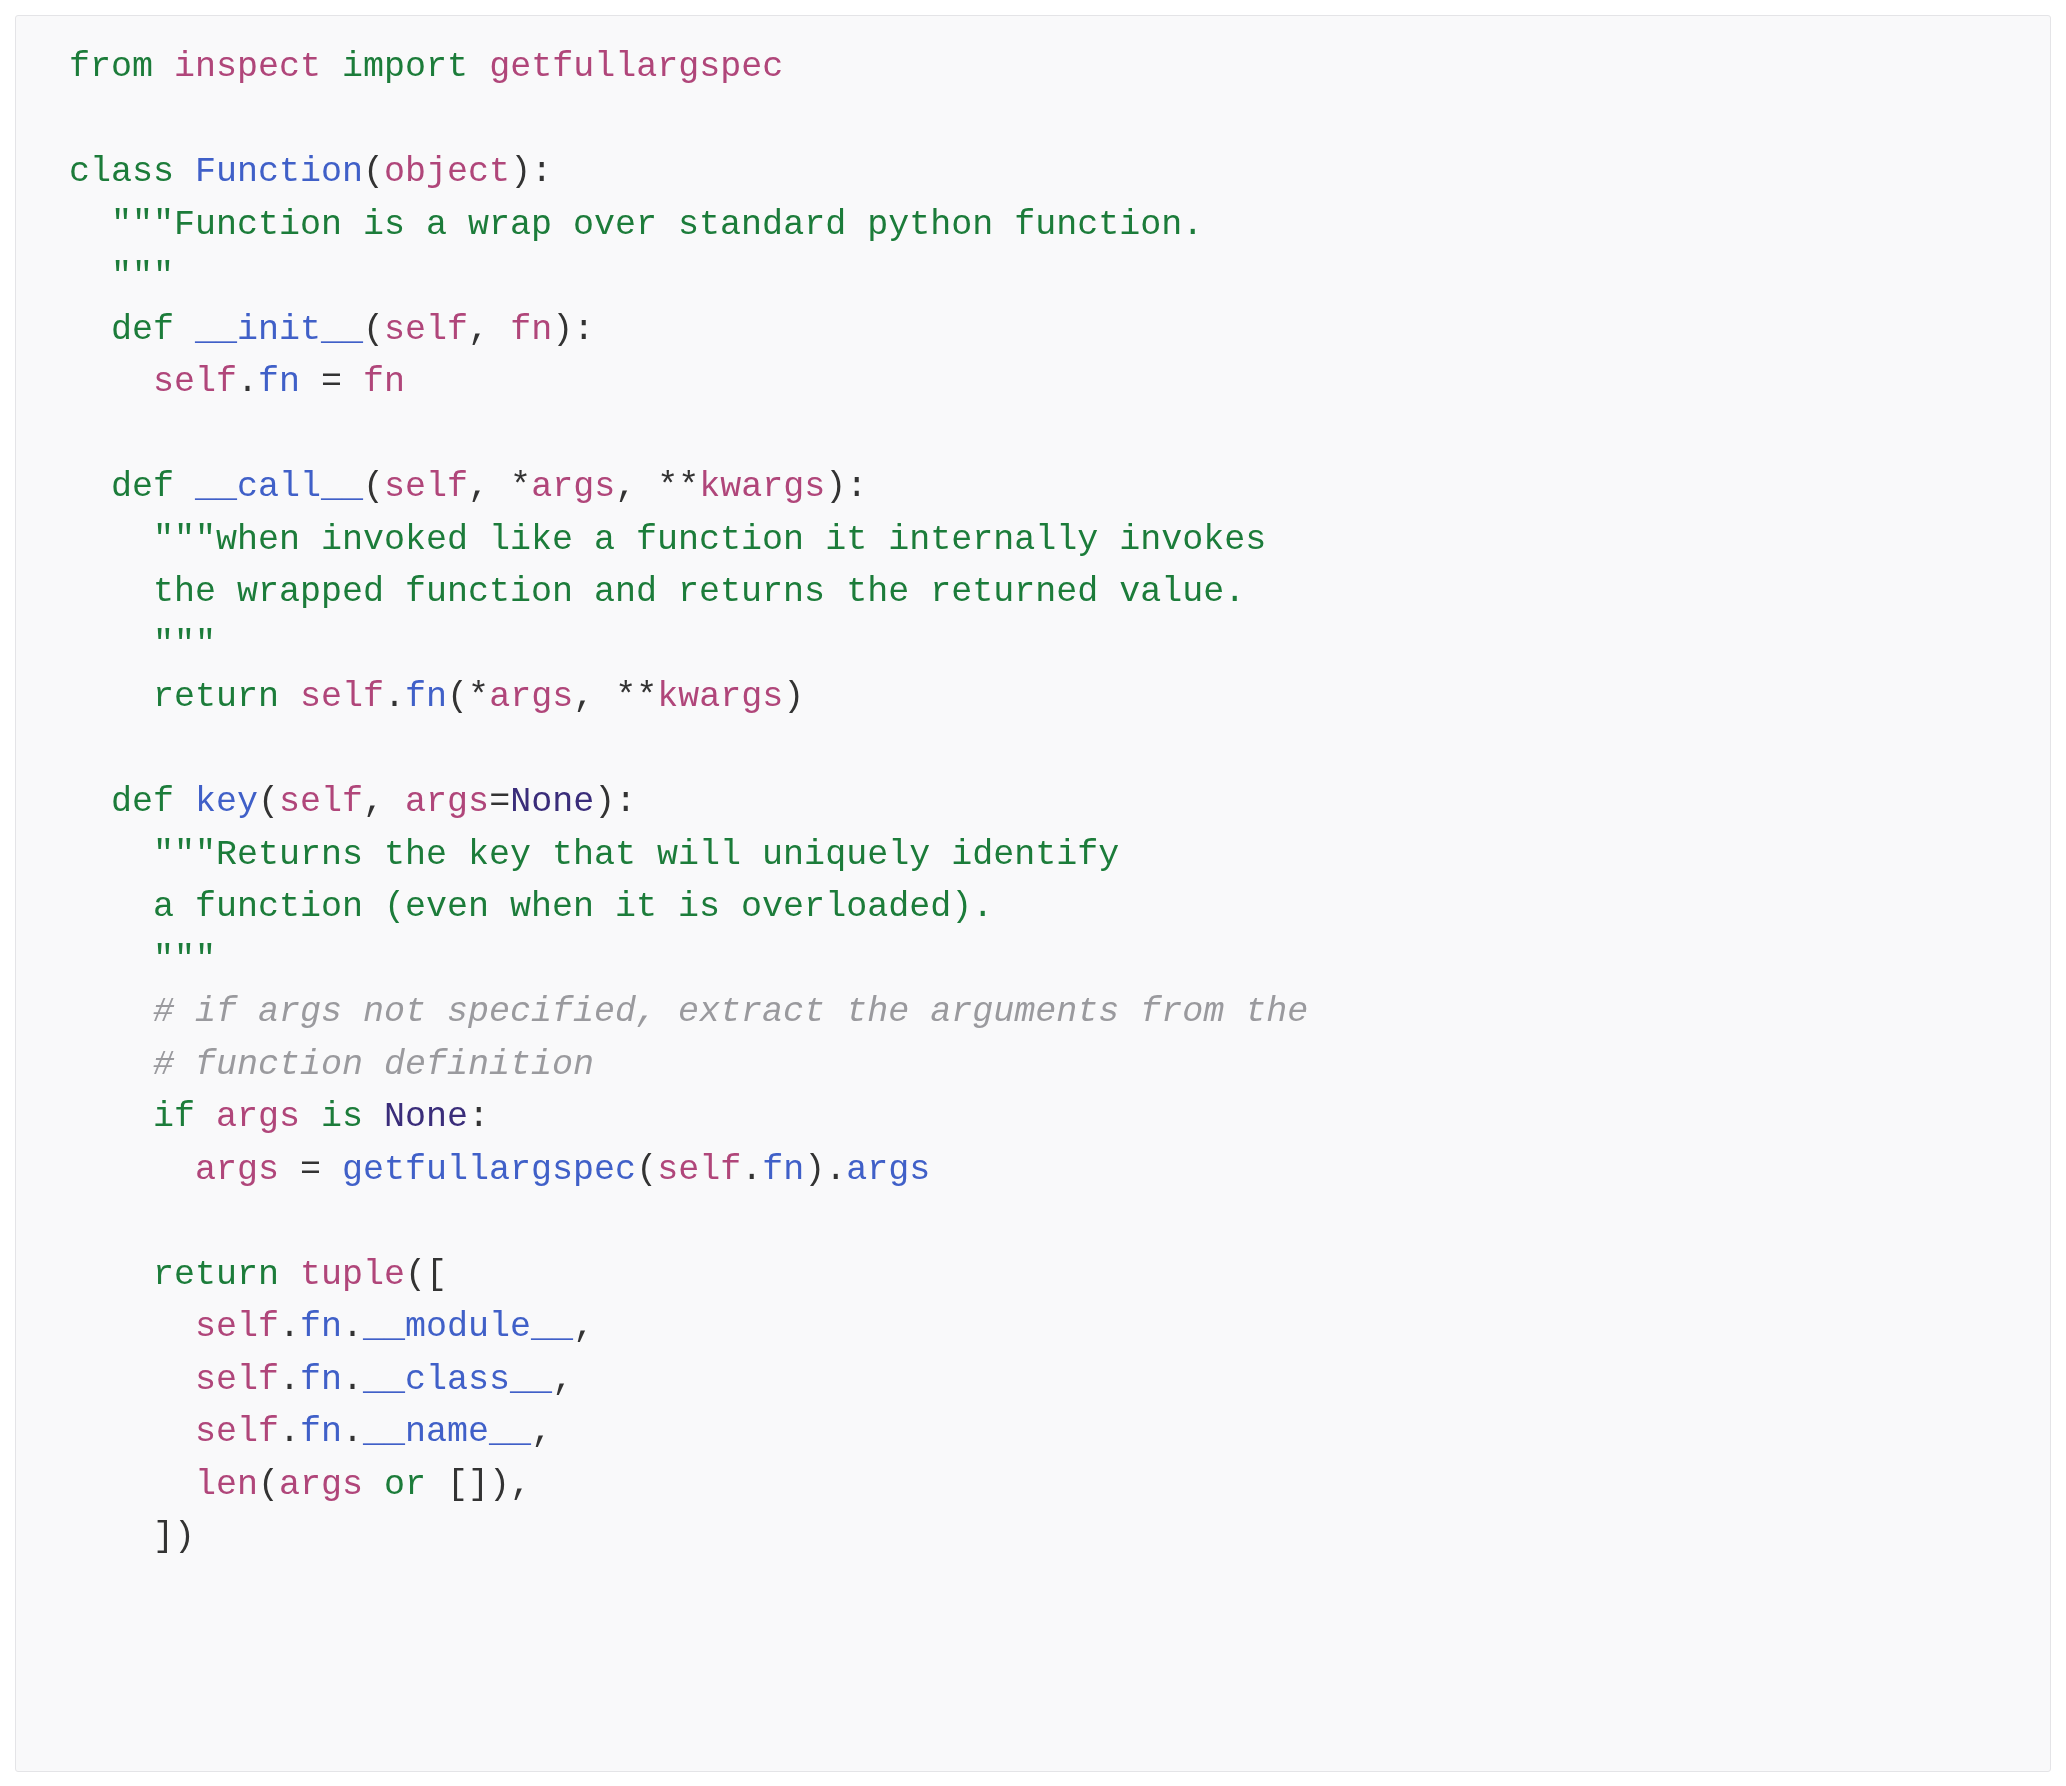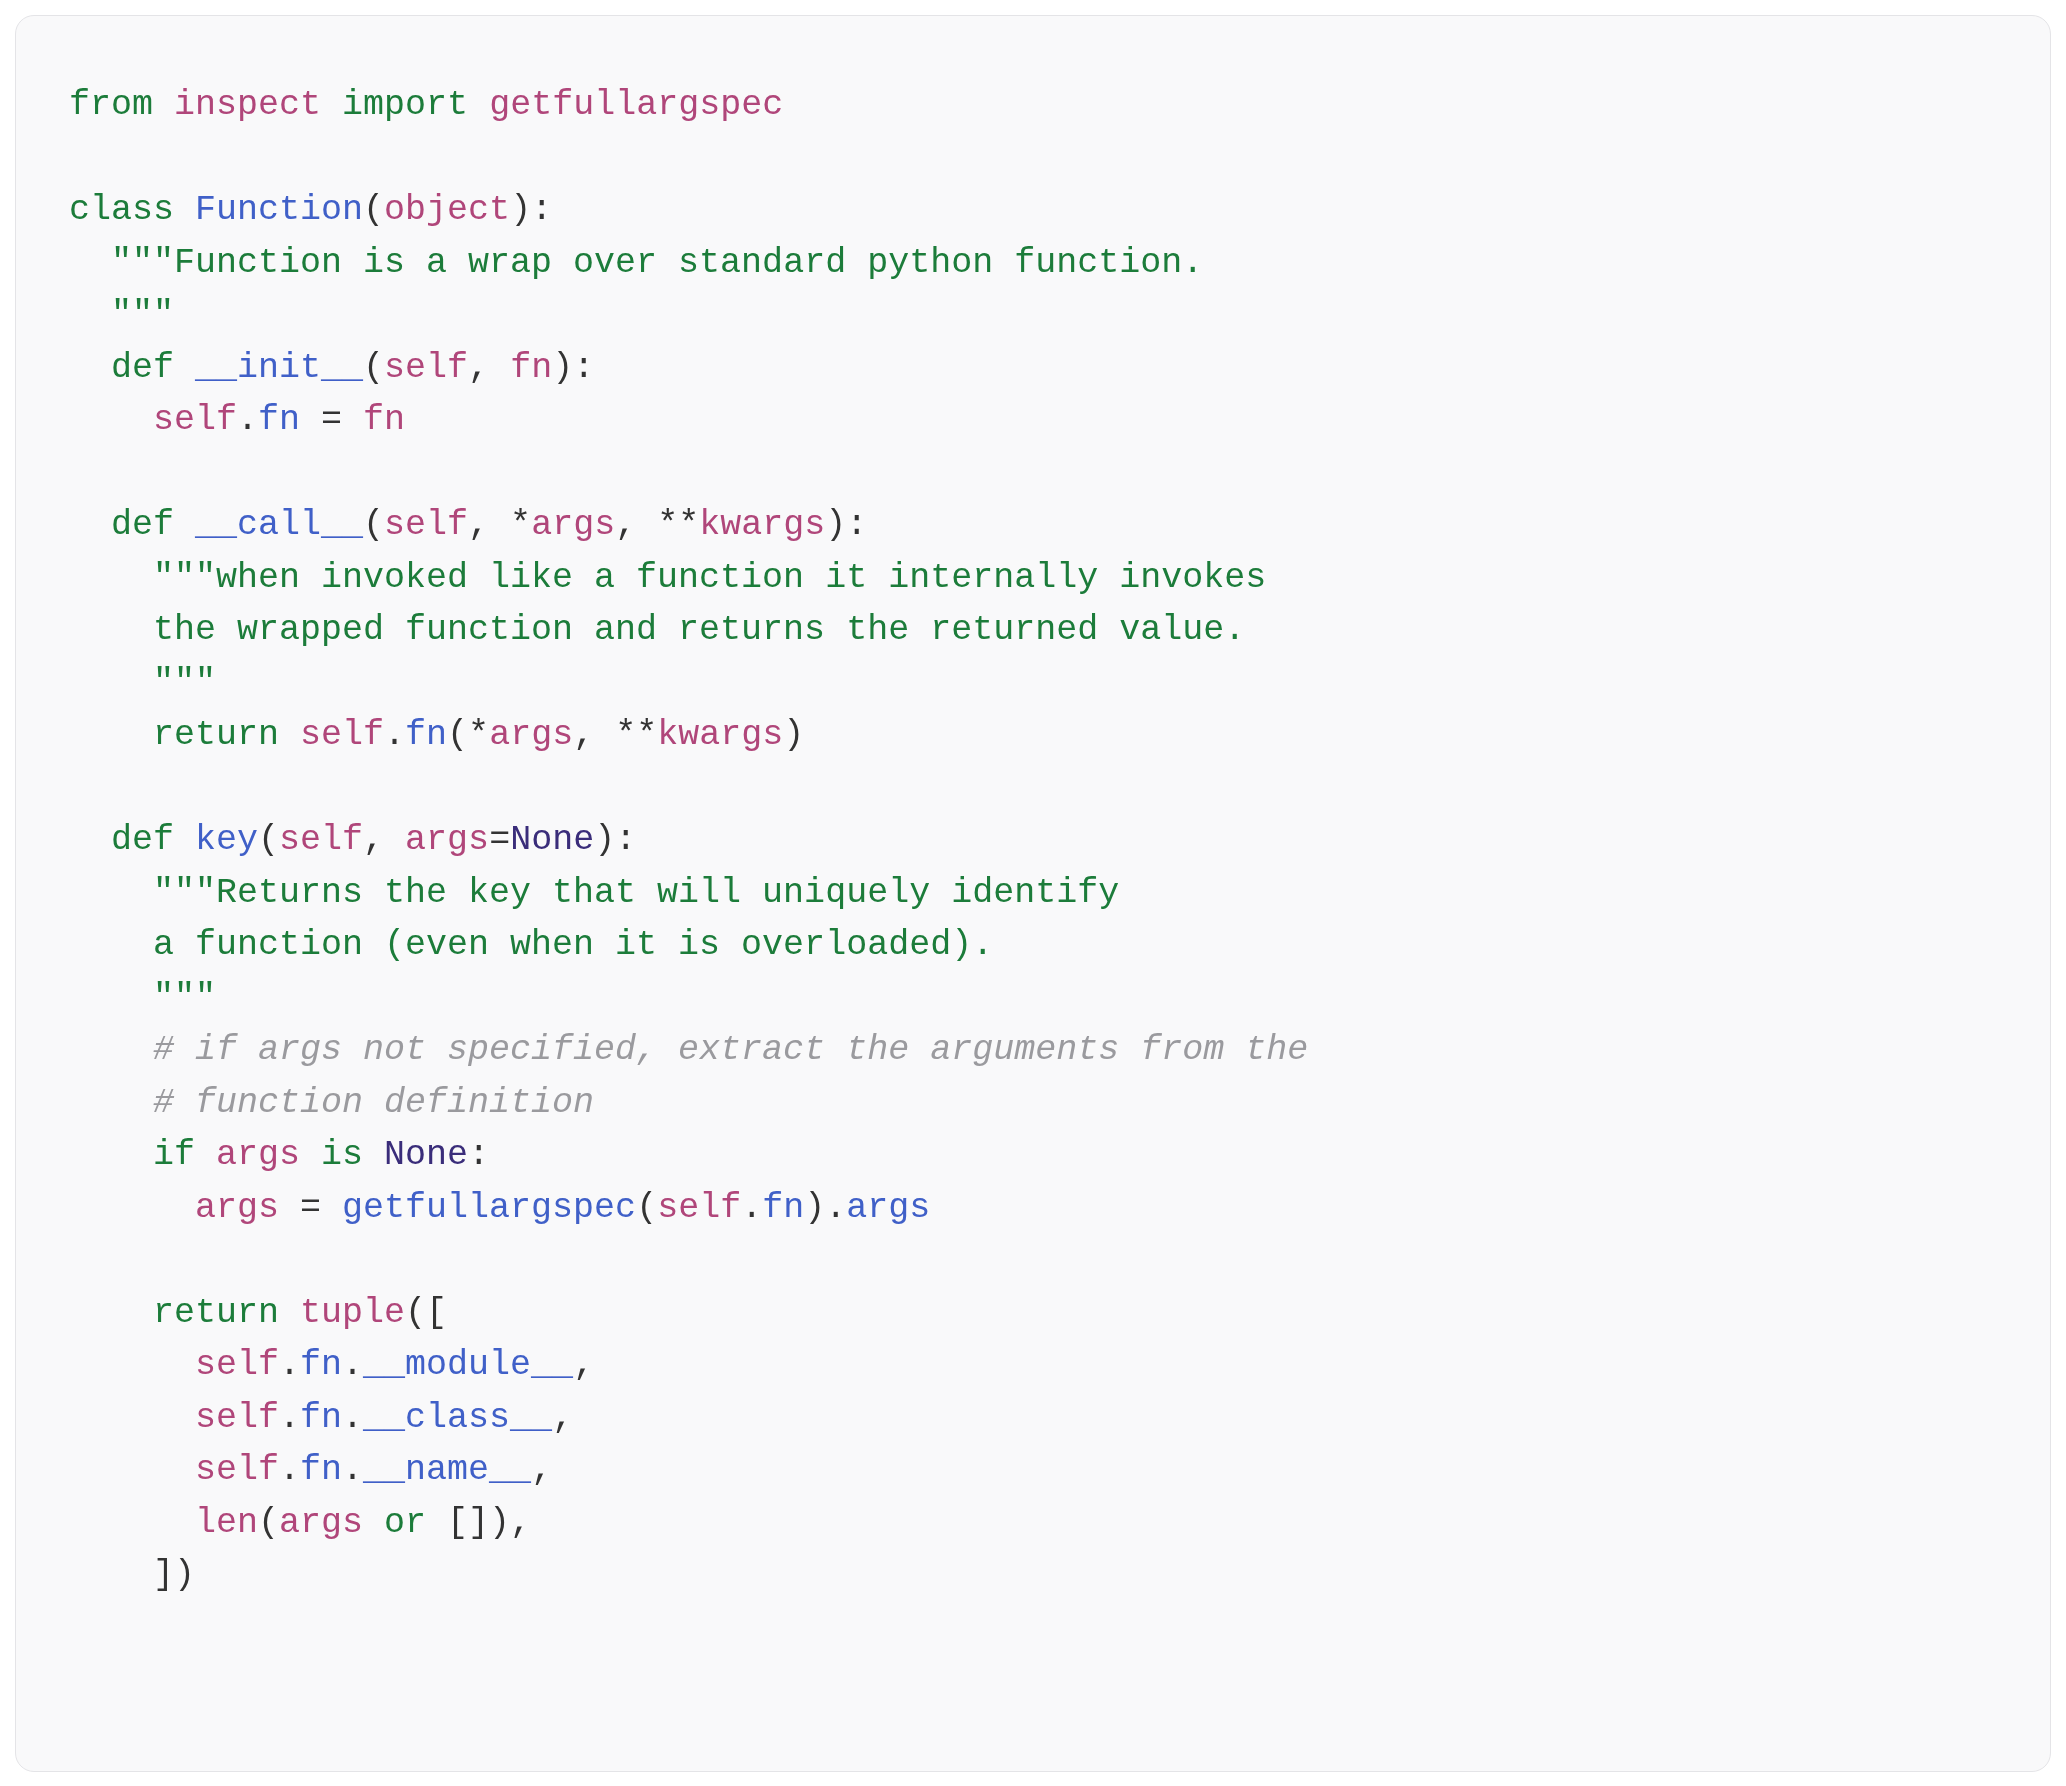--- a/index.html
+++ b/index.html
@@ -13,22 +13,22 @@
     box-sizing: border-box;
     padding: 15px;
     font-family: "SFMono-Regular", "Menlo", "Consolas", "Liberation Mono", monospace;
   }
   .code-card {
     width: 100%;
     height: 100%;
     box-sizing: border-box;
     background: #f9f9fa;
     border: 0.8px solid #e4e4e7;
-    border-radius: 19px;
-    padding: 63px 53px;
+    border-radius: 3px;
+    padding: 25px 53px;
     overflow: hidden;
   }
   pre.code {
     margin: 0;
     white-space: pre;
     font-size: 35px;
     line-height: 1.5;
     color: #333333;
     font-family: inherit;
     tab-size: 2;

